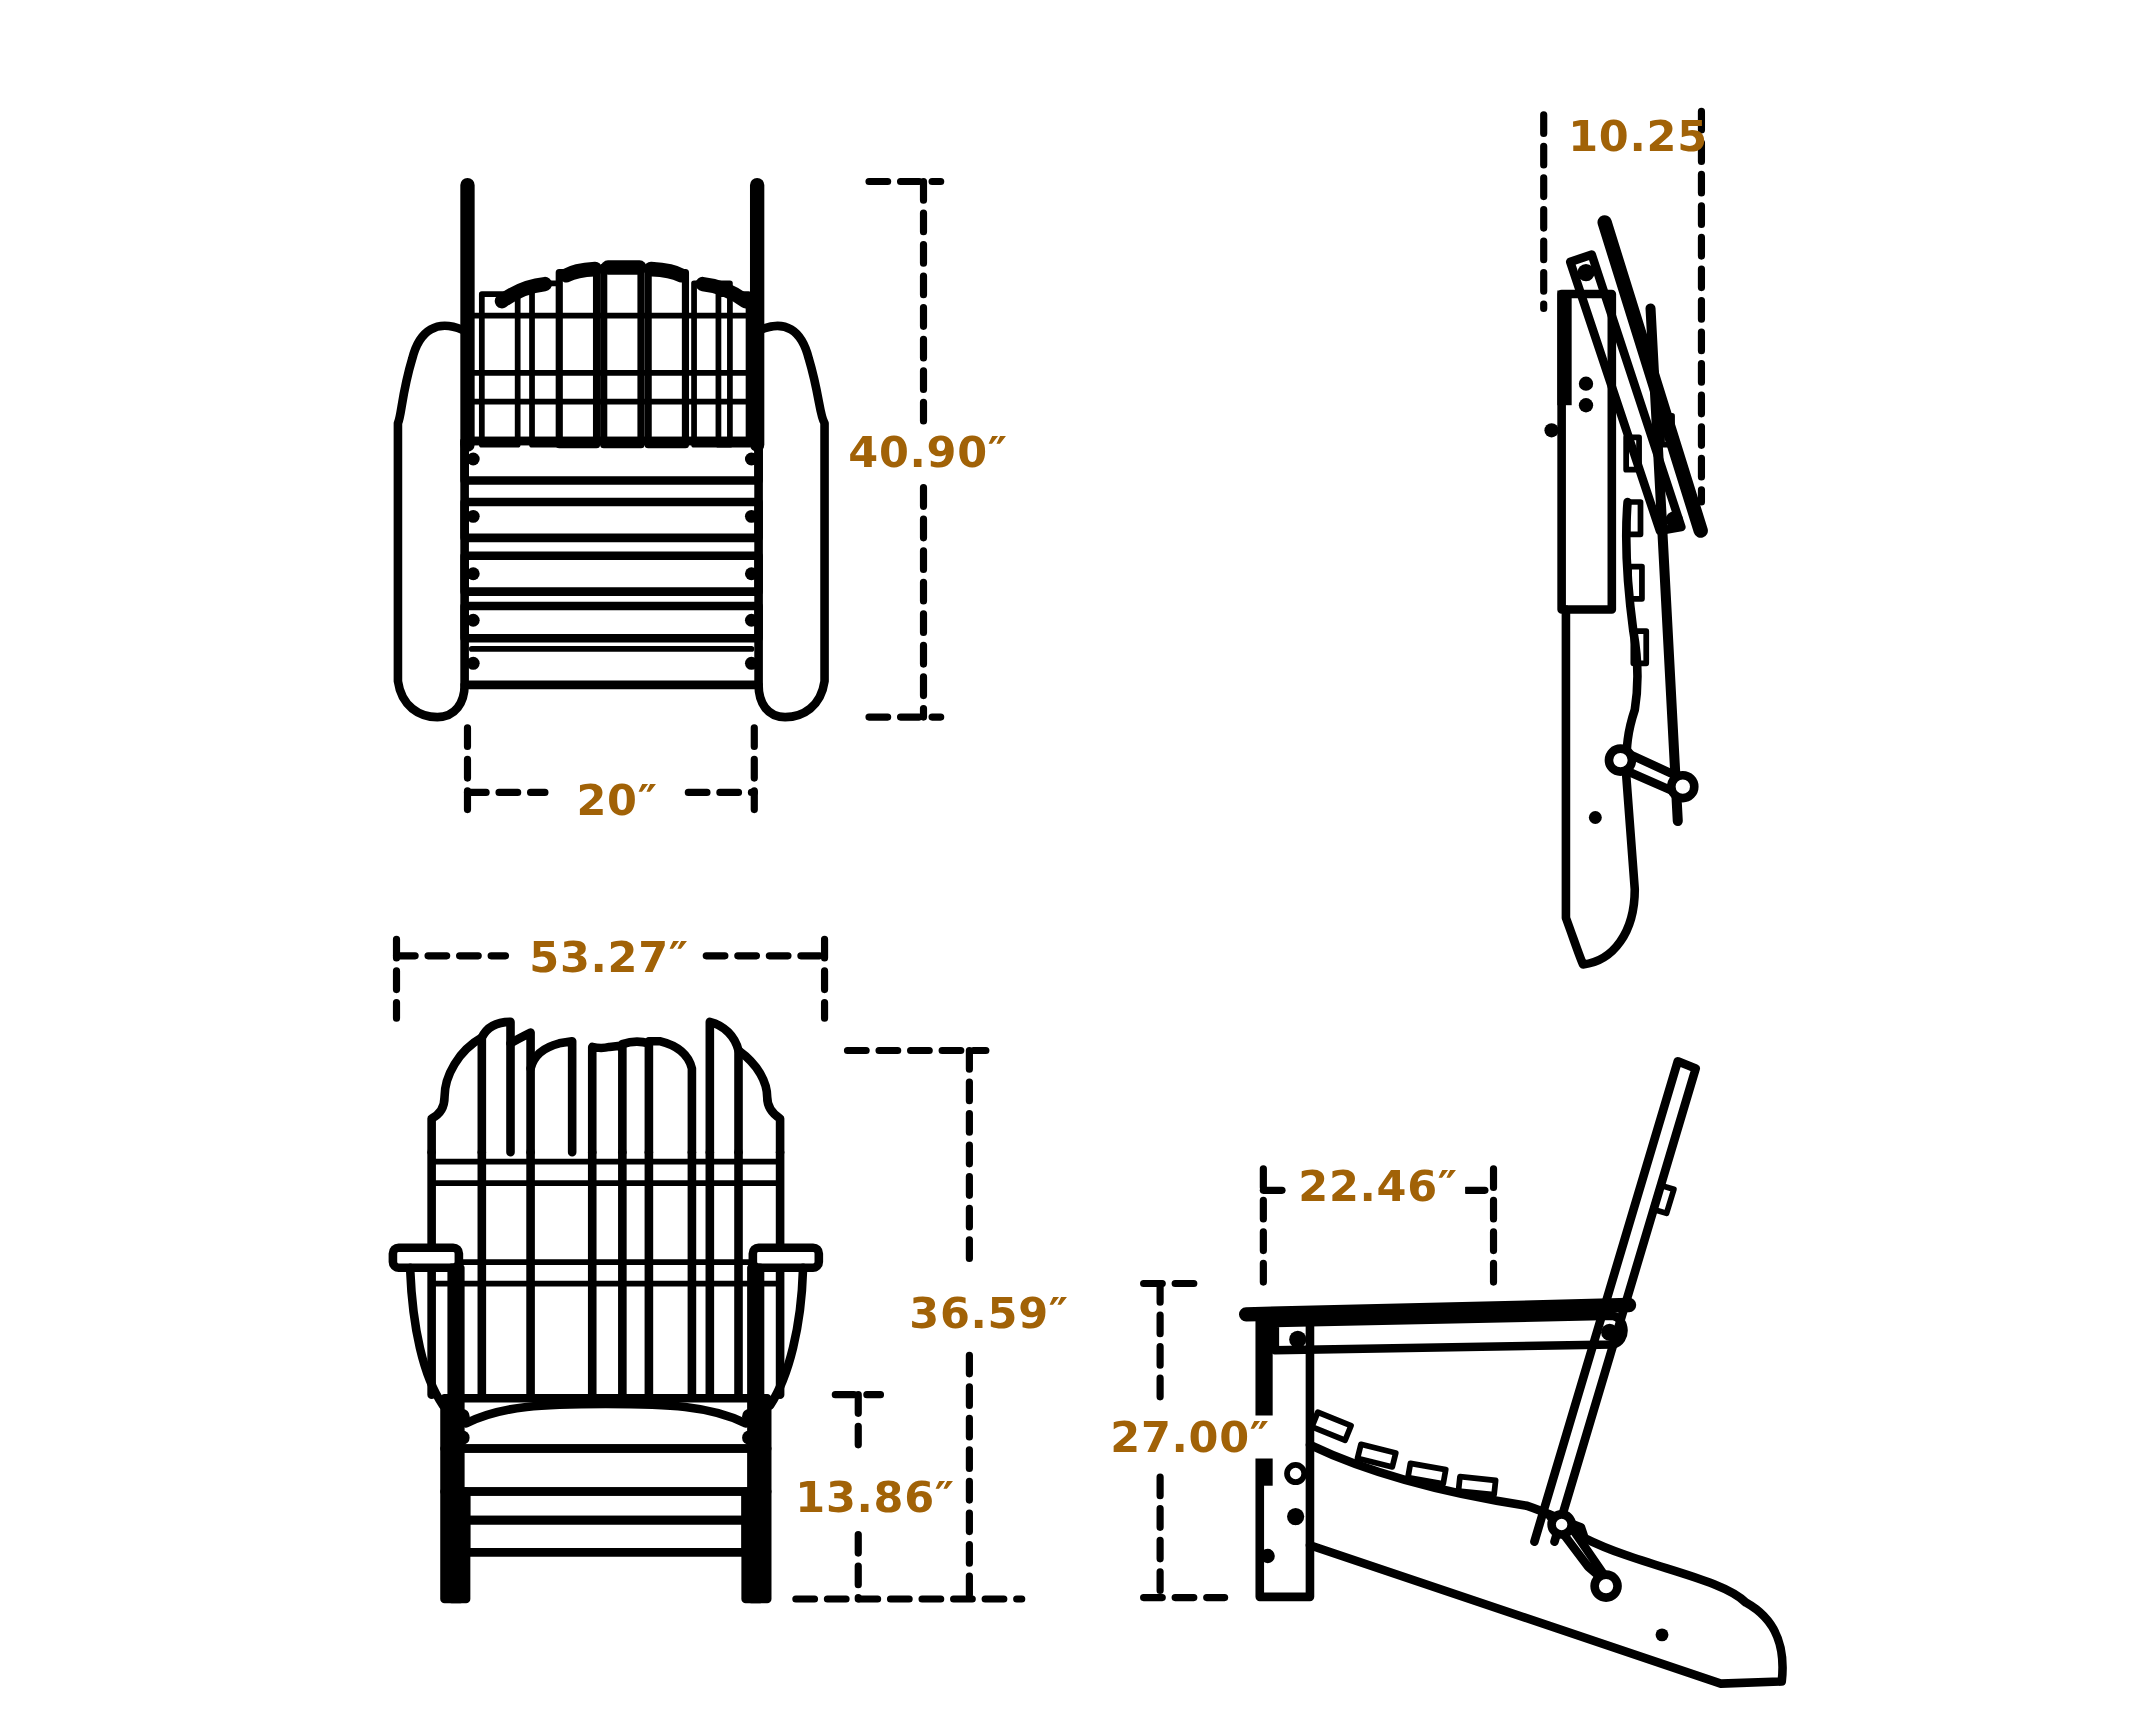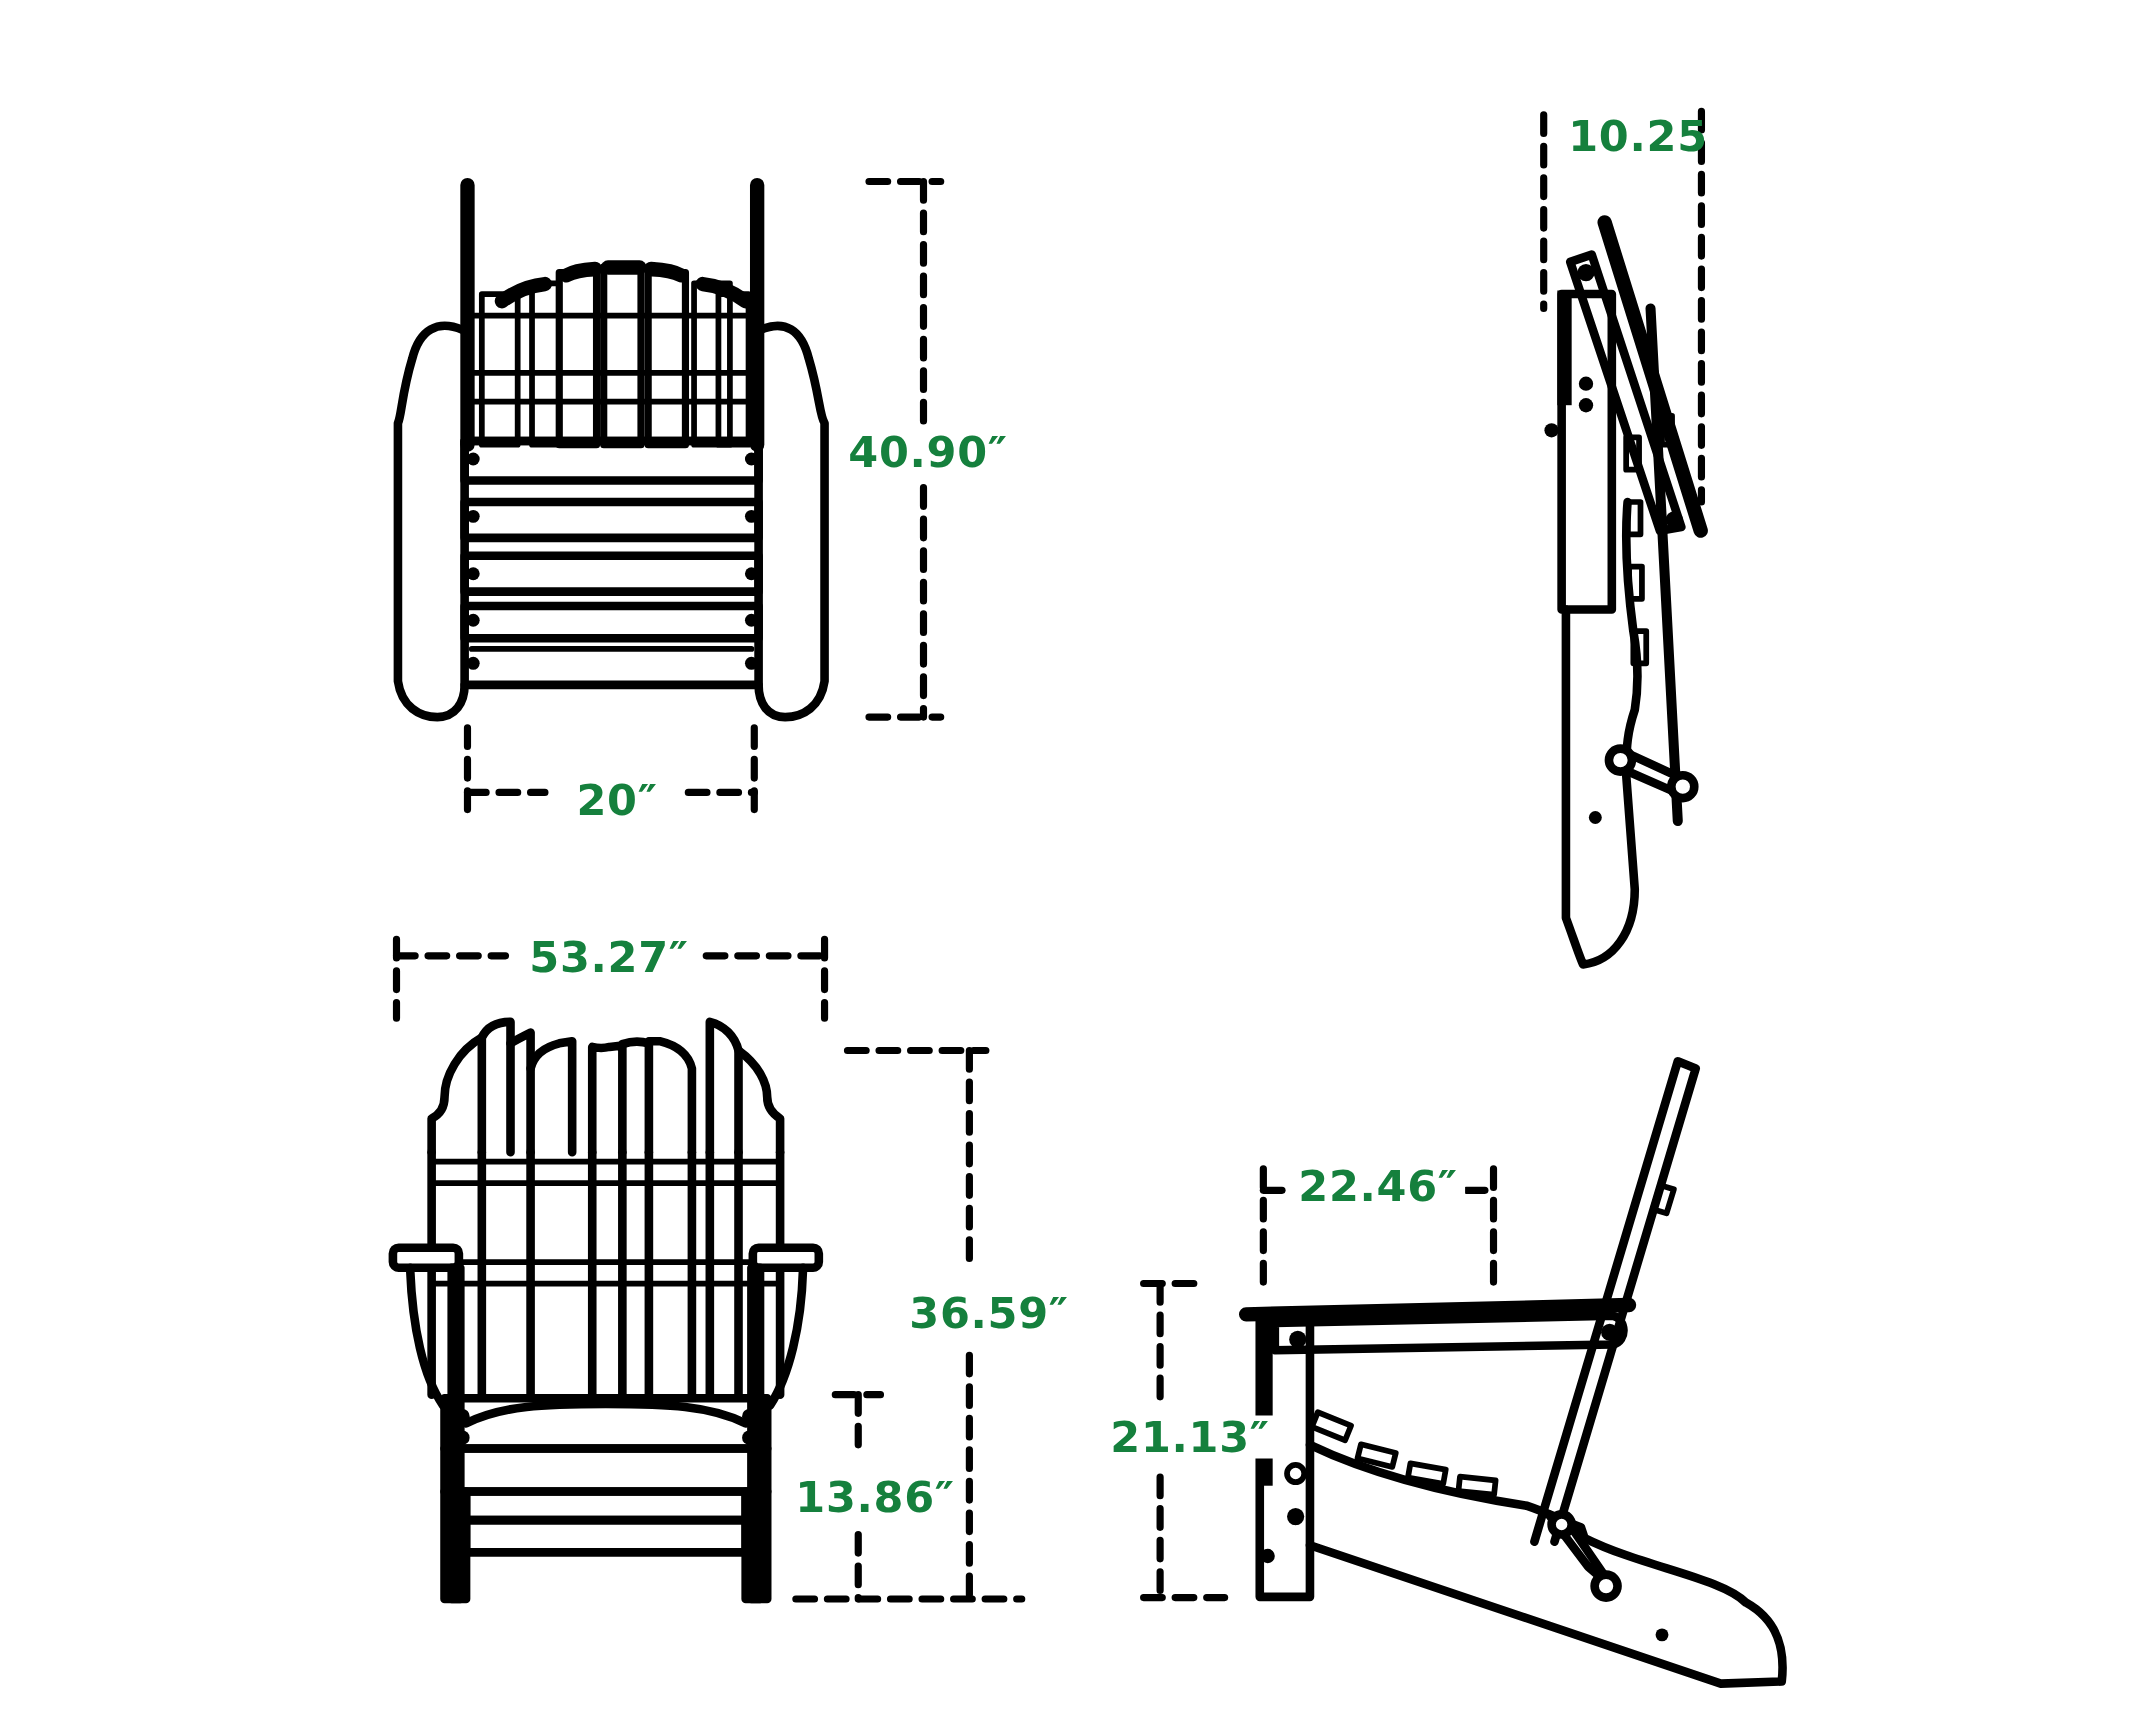--- a/index.html
+++ b/index.html
@@ -2,21 +2,21 @@
 <html style="font-size:11.5px"><head>
 <meta charset="utf-8">
 <style>
   html, body { margin: 0; padding: 0; background: #ffffff; }
   body { width: 2151px; height: 1721px; position: relative; overflow: hidden; font-family: "DejaVu Sans", sans-serif; }
   #canvas { position: absolute; left: 0; top: 0; width: 2151px; height: 1721px; }
   .dim-label {
     position: absolute;
     font-family: "DejaVu Sans", sans-serif;
     font-weight: bold;
-    color: #15803d;
+    color: #a16207;
     font-size: 43px;
     line-height: 1;
     white-space: nowrap;
     letter-spacing: 0.7px;
     background: #ffffff;
     padding: 0 7.2px;
     transform: translate(-50%, -50%);
   }
   .stroke { fill: none; stroke: #000; stroke-width: 12; stroke-linejoin: round; stroke-linecap: round; }
   .thin { fill: none; stroke: #000; stroke-width: 8; stroke-linejoin: round; stroke-linecap: round; }
@@ -228,14 +228,14 @@
   </g>
 </svg>
 
 <div class="dim-label" style="left:928px; top:452px;">40.90″</div>
 <div class="dim-label" style="left:617px; top:800px;">20″</div>
 <div class="dim-label" style="left:1638px; top:136px; background:transparent;">10.25</div>
 <div class="dim-label" style="left:609px; top:957px;">53.27″</div>
 <div class="dim-label" style="left:989px; top:1313px;">36.59″</div>
 <div class="dim-label" style="left:875px; top:1497px;text-align:right;">13.86″</div>
 <div class="dim-label" style="left:1378px; top:1186px;">22.46″</div>
-<div class="dim-label" style="left:1190px; top:1437px;">21.13″</div>
+<div class="dim-label" style="left:1190px; top:1437px;">27.00″</div>
 
 
 </body></html>

